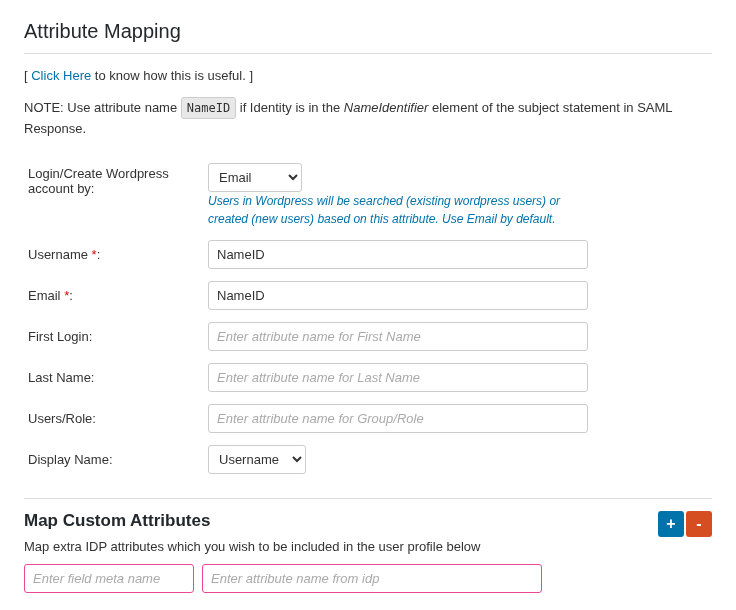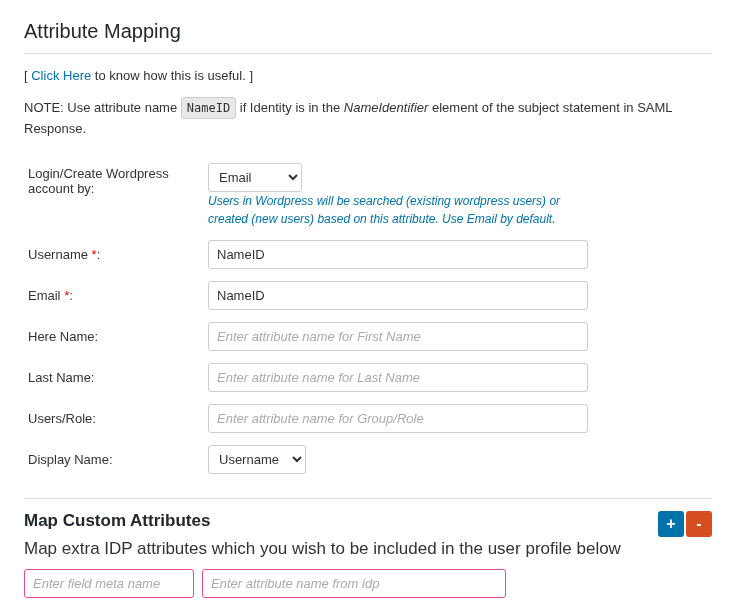--- a/index.html
+++ b/index.html
@@ -110,21 +110,21 @@
     h2 {
       font-size: 17px;
       font-weight: 600;
       color: #23282d;
       margin-bottom: 8px;
     }
     .custom-attr-section {
       position: relative;
     }
     .custom-attr-desc {
-      font-size: 17px;
+      font-size: 13px;
       color: #333;
       margin-bottom: 10px;
     }
     .plus-minus-btns {
       position: absolute;
       top: 0;
       right: 0;
       display: flex;
       gap: 2px;
     }
@@ -155,21 +155,21 @@
       border-radius: 3px;
       font-size: 13px;
       color: #333;
       outline: none;
     }
     .custom-attr-inputs input[type="text"]::placeholder {
       color: #aaa;
       font-style: italic;
     }
     .field-meta { width: 170px; }
-    .attr-idp { width: 304px; }
+    .attr-idp { width: 340px; }
   </style>
 </head>
 <body>
 
 <h1>Attribute Mapping</h1>
 <hr>
 
 <p class="click-here-line">
   <span>[ </span><a href="#">Click Here</a><span> to know how this is useful. ]</span>
 </p>
@@ -196,21 +196,21 @@
       <input type="text" value="NameID" style="">
     </td>
   </tr>
   <tr>
     <td>Email <span class="required">*</span>:</td>
     <td>
       <input type="text" value="NameID" style="">
     </td>
   </tr>
   <tr>
-    <td>Here Name:</td>
+    <td>First Login:</td>
     <td>
       <input type="text" placeholder="Enter attribute name for First Name" style="">
     </td>
   </tr>
   <tr>
     <td>Last Name:</td>
     <td>
       <input type="text" placeholder="Enter attribute name for Last Name" style="">
     </td>
   </tr>

